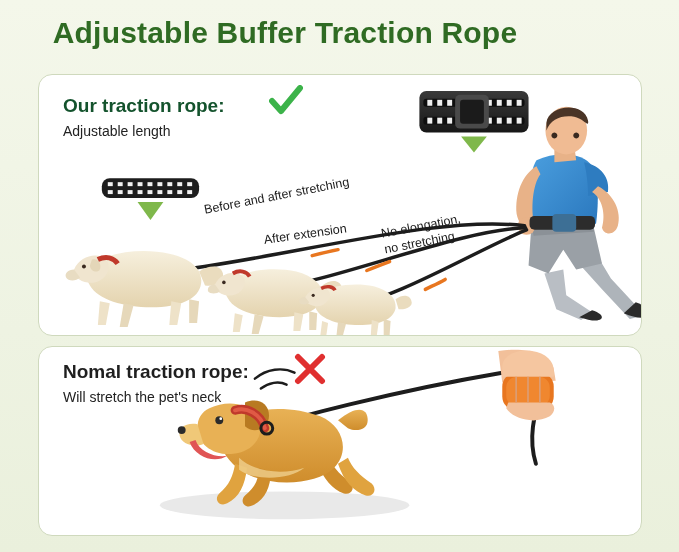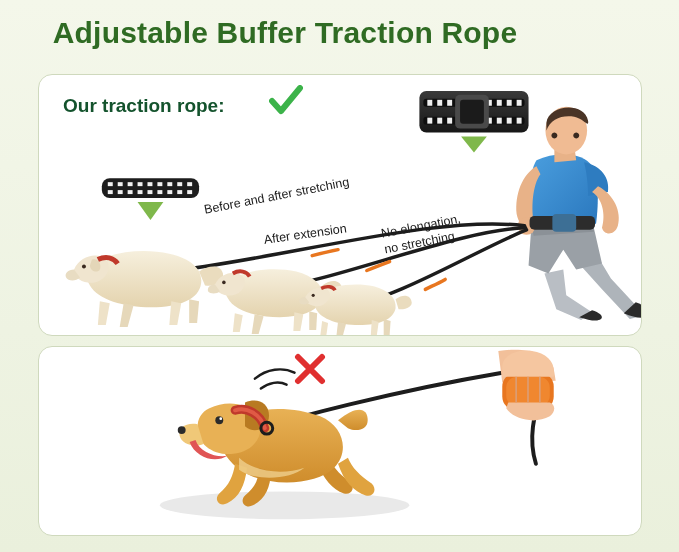--- a/index.html
+++ b/index.html
@@ -271,20 +271,21 @@
         <path d="M284 248 L282 264 L288 264 L290 250 Z" fill="#eee2c8"></path>
         <path d="M300 249 L298 266 L304 266 L308 251 Z" fill="#e6d8ba"></path>
         <path d="M334 247 L333 263 L339 263 L341 249 Z" fill="#eee2c8"></path>
         <path d="M346 246 L346 262 L352 262 L353 248 Z" fill="#e6d8ba"></path>
         <path d="M358 226 C366 220 373 222 374 228 C376 233 368 237 361 236 Z" fill="#eadcbe"></path>
         <path d="M283 215 C289 212 295 213 297 217" stroke="#c0392b" stroke-width="3.5" fill="none"></path>
       </g>
     </svg>
 
     <div class="panel-heading head-top">Our traction rope:</div>
+    <div class="panel-sub sub-top">Adjustable length</div>
 
     <svg class="check-mark" viewBox="0 0 34 32">
       <path d="M3 16 L12 26 L31 3" stroke="#3cb34a" stroke-width="6" fill="none" stroke-linecap="round" stroke-linejoin="round"></path>
     </svg>
 
     <div class="rope-label lbl1">Before and after stretching</div>
     <div class="rope-label lbl2">After extension</div>
     <div class="rope-label lbl3">No elongation,
 no stretching</div>
   </div>
@@ -350,19 +351,21 @@
 
         <g stroke="#1d1d1d" stroke-width="2.5" fill="none" stroke-linecap="round">
           <path d="M222 42 C230 36 240 34 248 38"></path>
           <path d="M216 32 C228 22 244 20 256 26"></path>
         </g>
 
         <circle cx="228" cy="82" r="6" fill="none" stroke="#1d1d1d" stroke-width="3"></circle>
       </g>
     </svg>
 
+    <div class="panel-heading head-bot">Nomal traction rope:</div>
+    <div class="panel-sub sub-bot">Will stretch the pet's neck</div>
 
     <svg class="cross-mark" viewBox="0 0 34 32">
       <path d="M5 4 L29 28 M29 4 L5 28" stroke="#e03030" stroke-width="6" fill="none" stroke-linecap="round"></path>
     </svg>
   </div>
 
 </div>
 
 </body></html>

